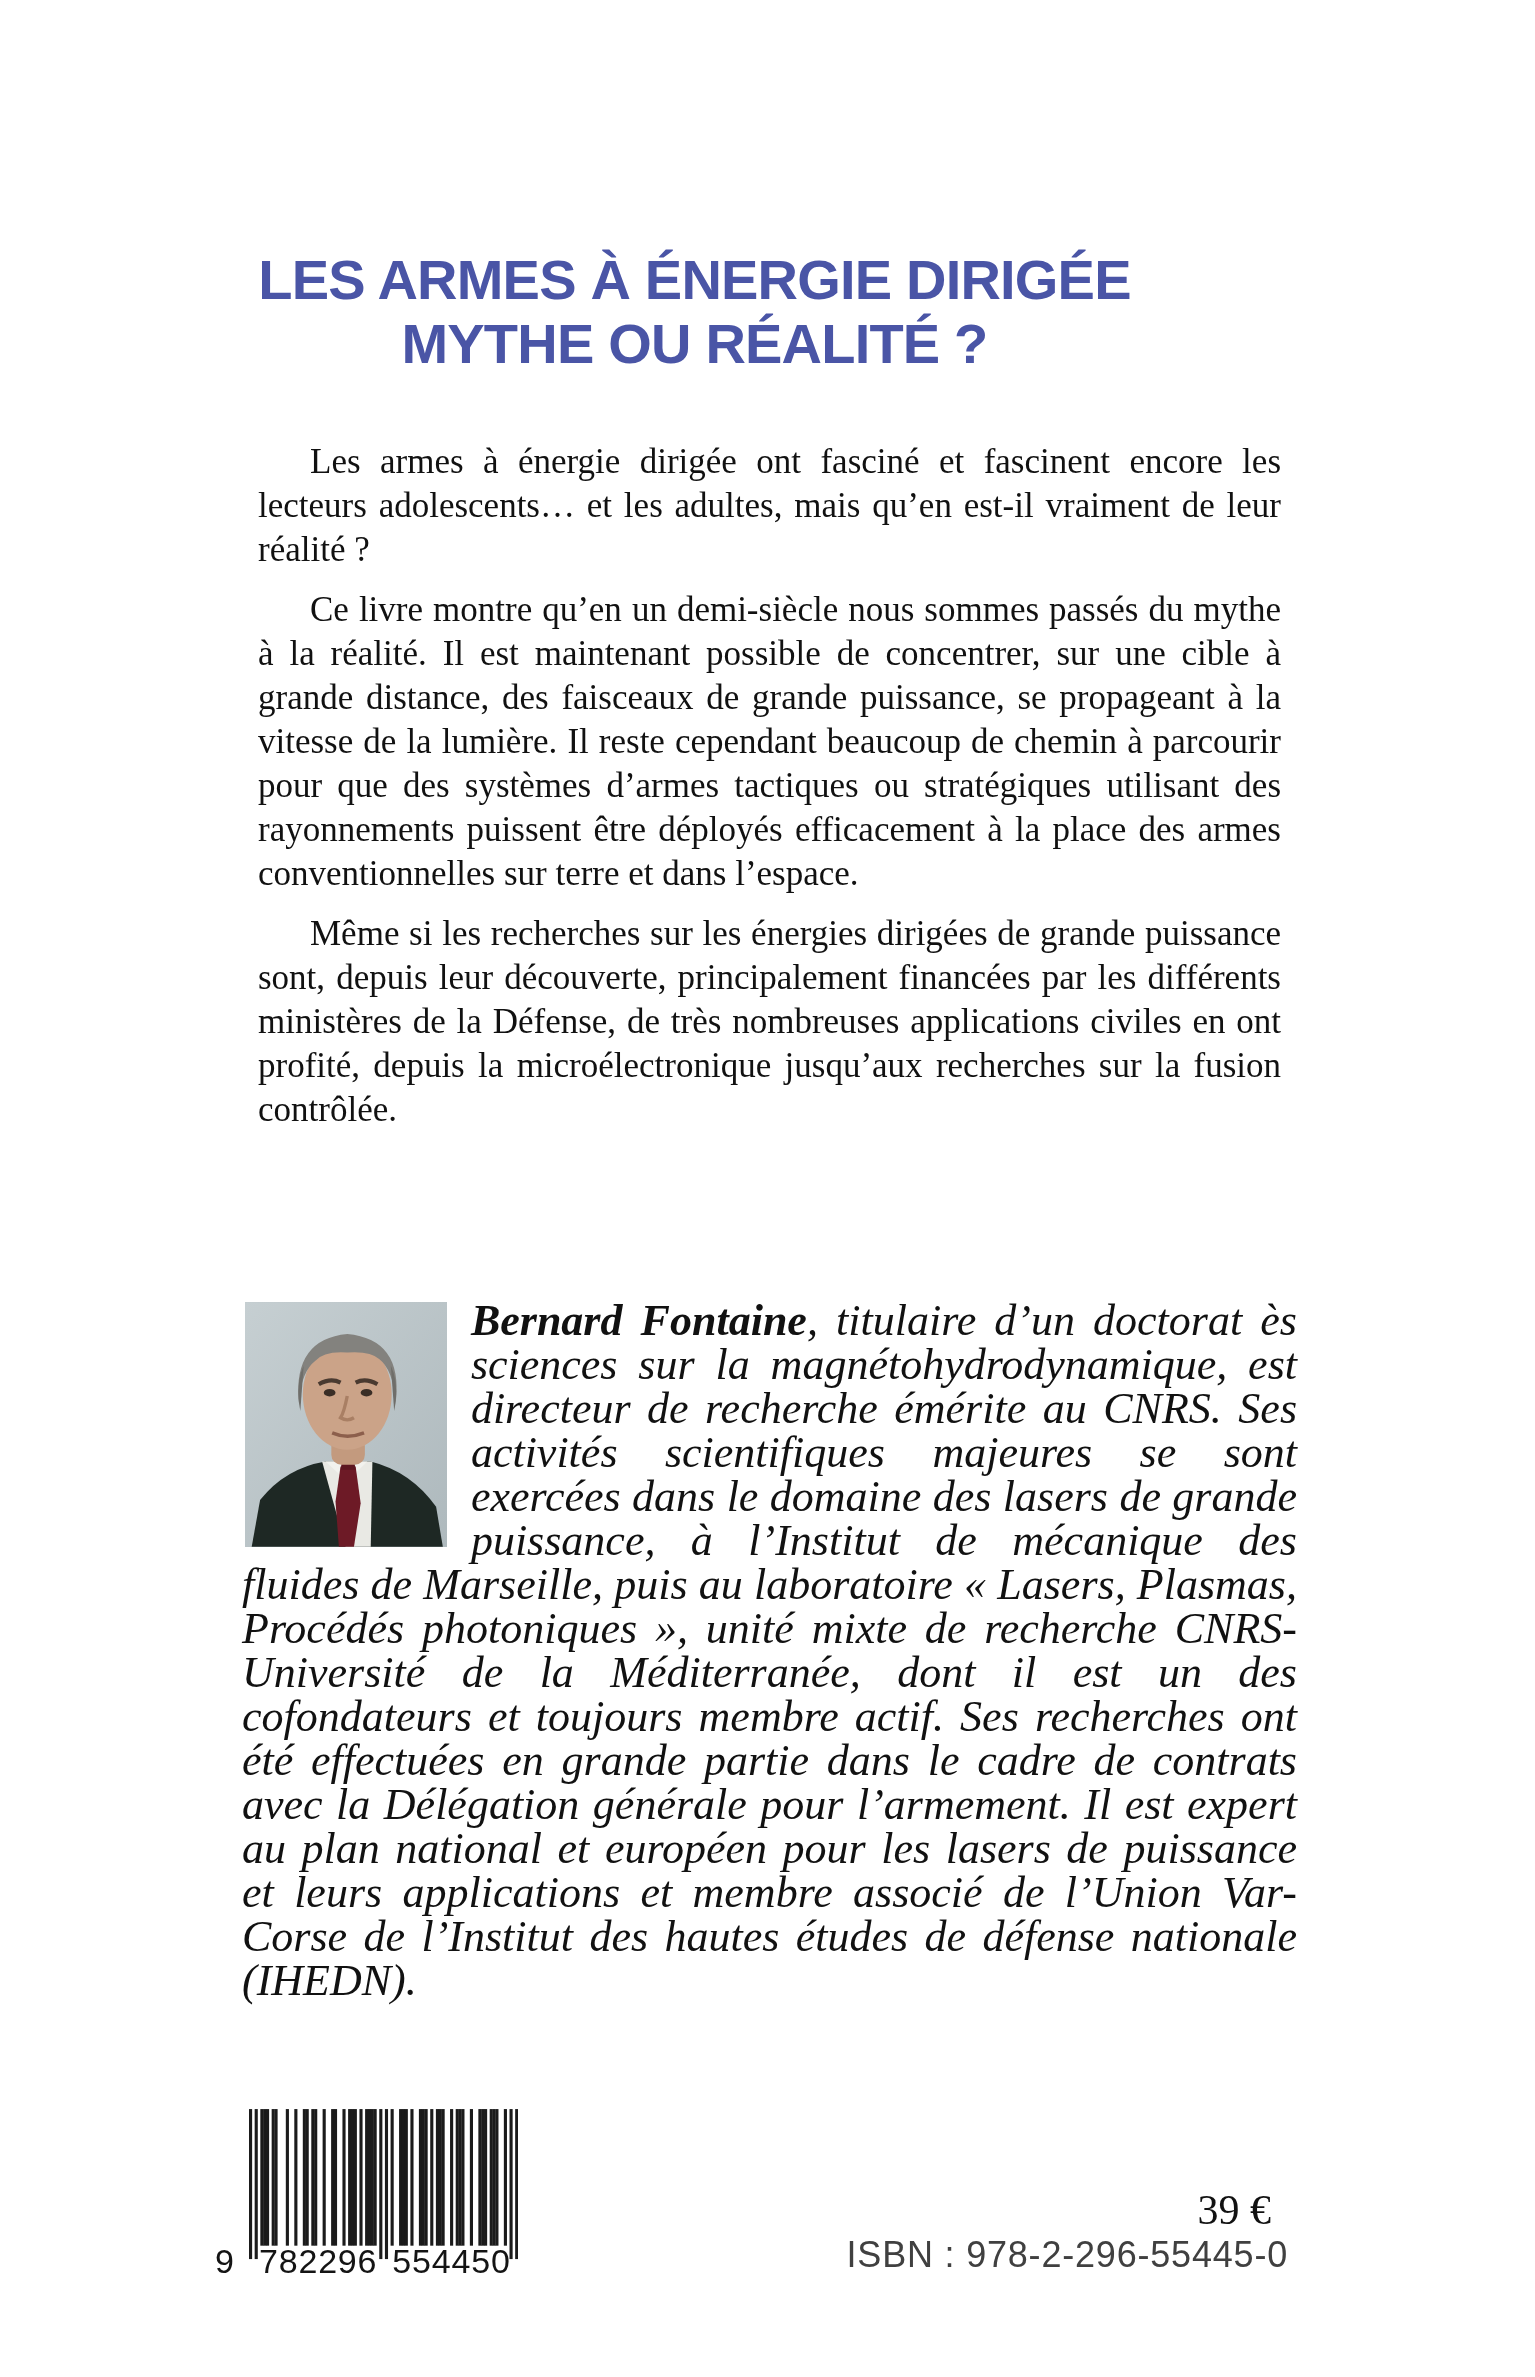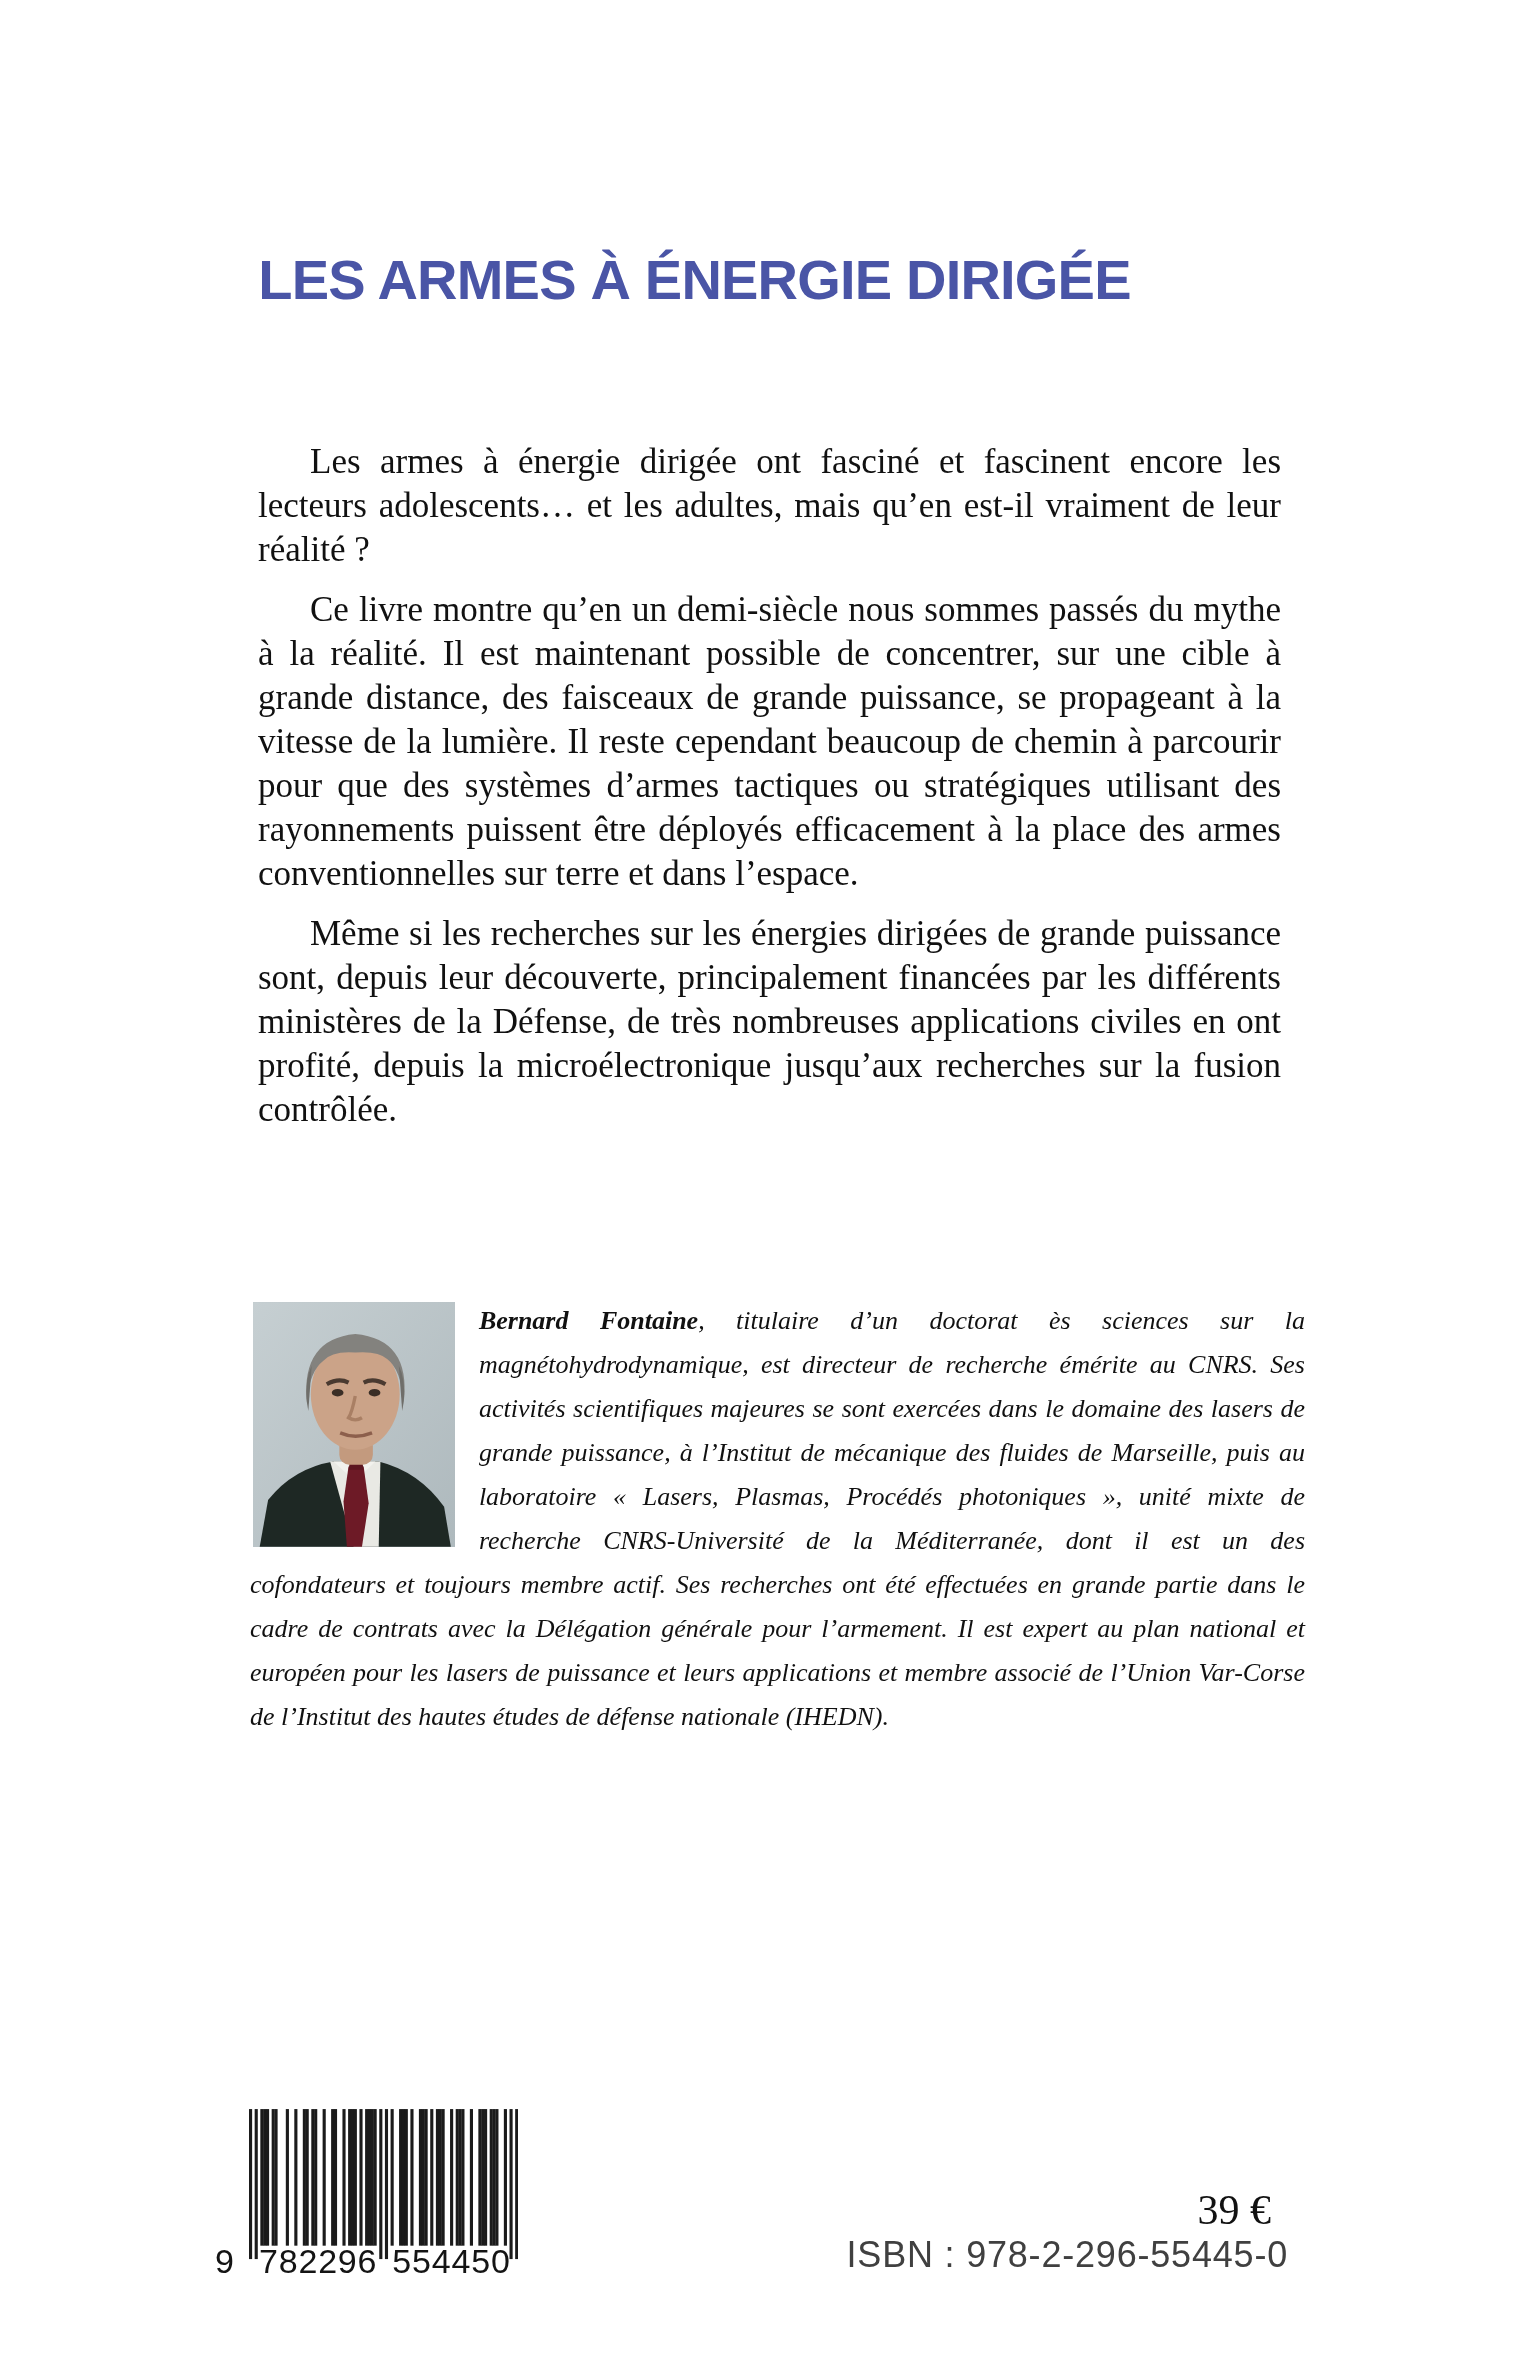--- a/index.html
+++ b/index.html
@@ -24,22 +24,22 @@
   .synopsis{
     position:absolute;
     left:242px;top:424px;width:1055px;
     font-size:35px;
     line-height:44px;
     text-align:justify;
   }
   .synopsis p{margin:16px;text-indent:52px;}
   .bio{
     position:absolute;
-    left:250px;top:1299px;width:1055px;
-    font-size:26px;
+    left:242px;top:1299px;width:1055px;
+    font-size:44px;
     line-height:44px;
     font-style:italic;
     text-align:justify;
     font-family:Liberation Serif, serif;
   }
   .bio .author-name{font-weight:bold;}
   .photo{
     float:left;
     width:202px;height:245px;
     margin:3.4px 23.5px 8.4px 3.4px;
@@ -84,20 +84,21 @@
     color:#404040;
   }
 </style>
 </head>
 <body>
 
 <div class="page">
 
   <div class="title" style="color: rgb(74, 85, 166);">
     <div>LES ARMES À ÉNERGIE DIRIGÉE</div>
+    <div>MYTHE OU RÉALITÉ ?</div>
   </div>
 
   <div class="synopsis">
     <p>Les armes à énergie dirigée ont fasciné et fascinent encore les lecteurs adolescents… et les adultes, mais qu’en est-il vraiment de leur réalité&nbsp;?</p>
     <p>Ce livre montre qu’en un demi-siècle nous sommes passés du mythe à la réalité. Il est maintenant possible de concentrer, sur une cible à grande distance, des faisceaux de grande puissance, se propageant à la vitesse de la lumière. Il reste cependant beaucoup de chemin à parcourir pour que des systèmes d’armes tactiques ou stratégiques utilisant des rayonnements puissent être déployés efficacement à la place des armes conventionnelles sur terre et dans l’espace.</p>
     <p>Même si les recherches sur les énergies dirigées de grande puissance sont, depuis leur découverte, principalement financées par les différents ministères de la Défense, de très nombreuses applications civiles en ont profité, depuis la microélectronique jusqu’aux recherches sur la fusion contrôlée.</p>
   </div>
 
   <div class="bio">
     <div class="photo">

